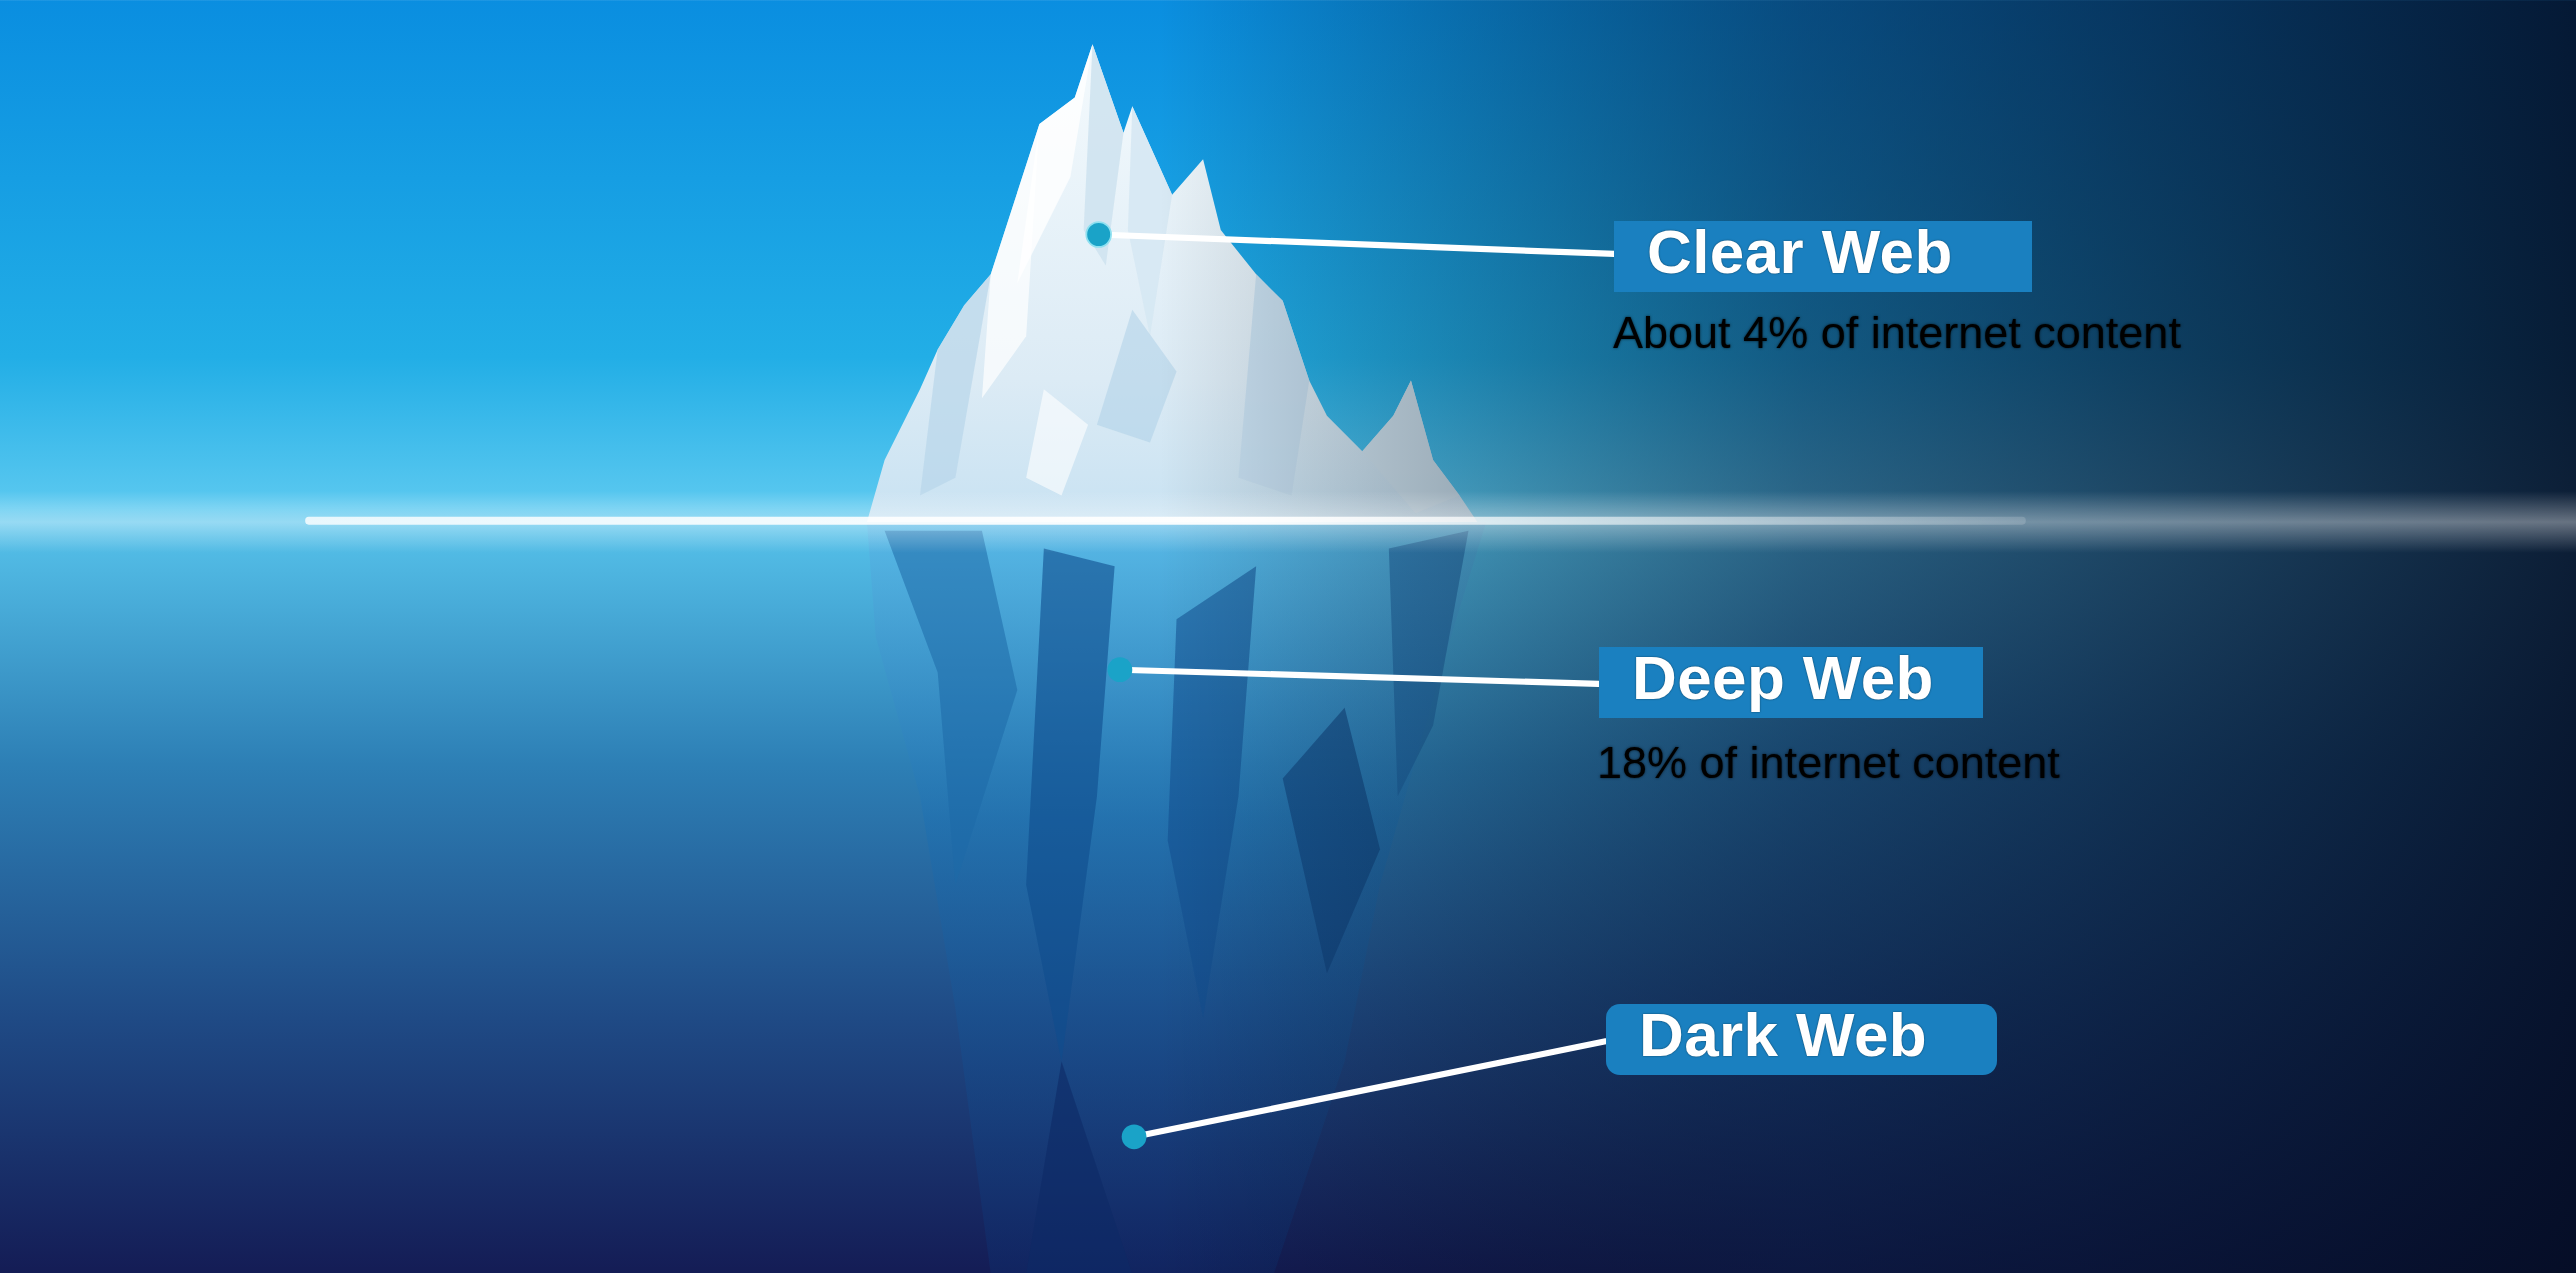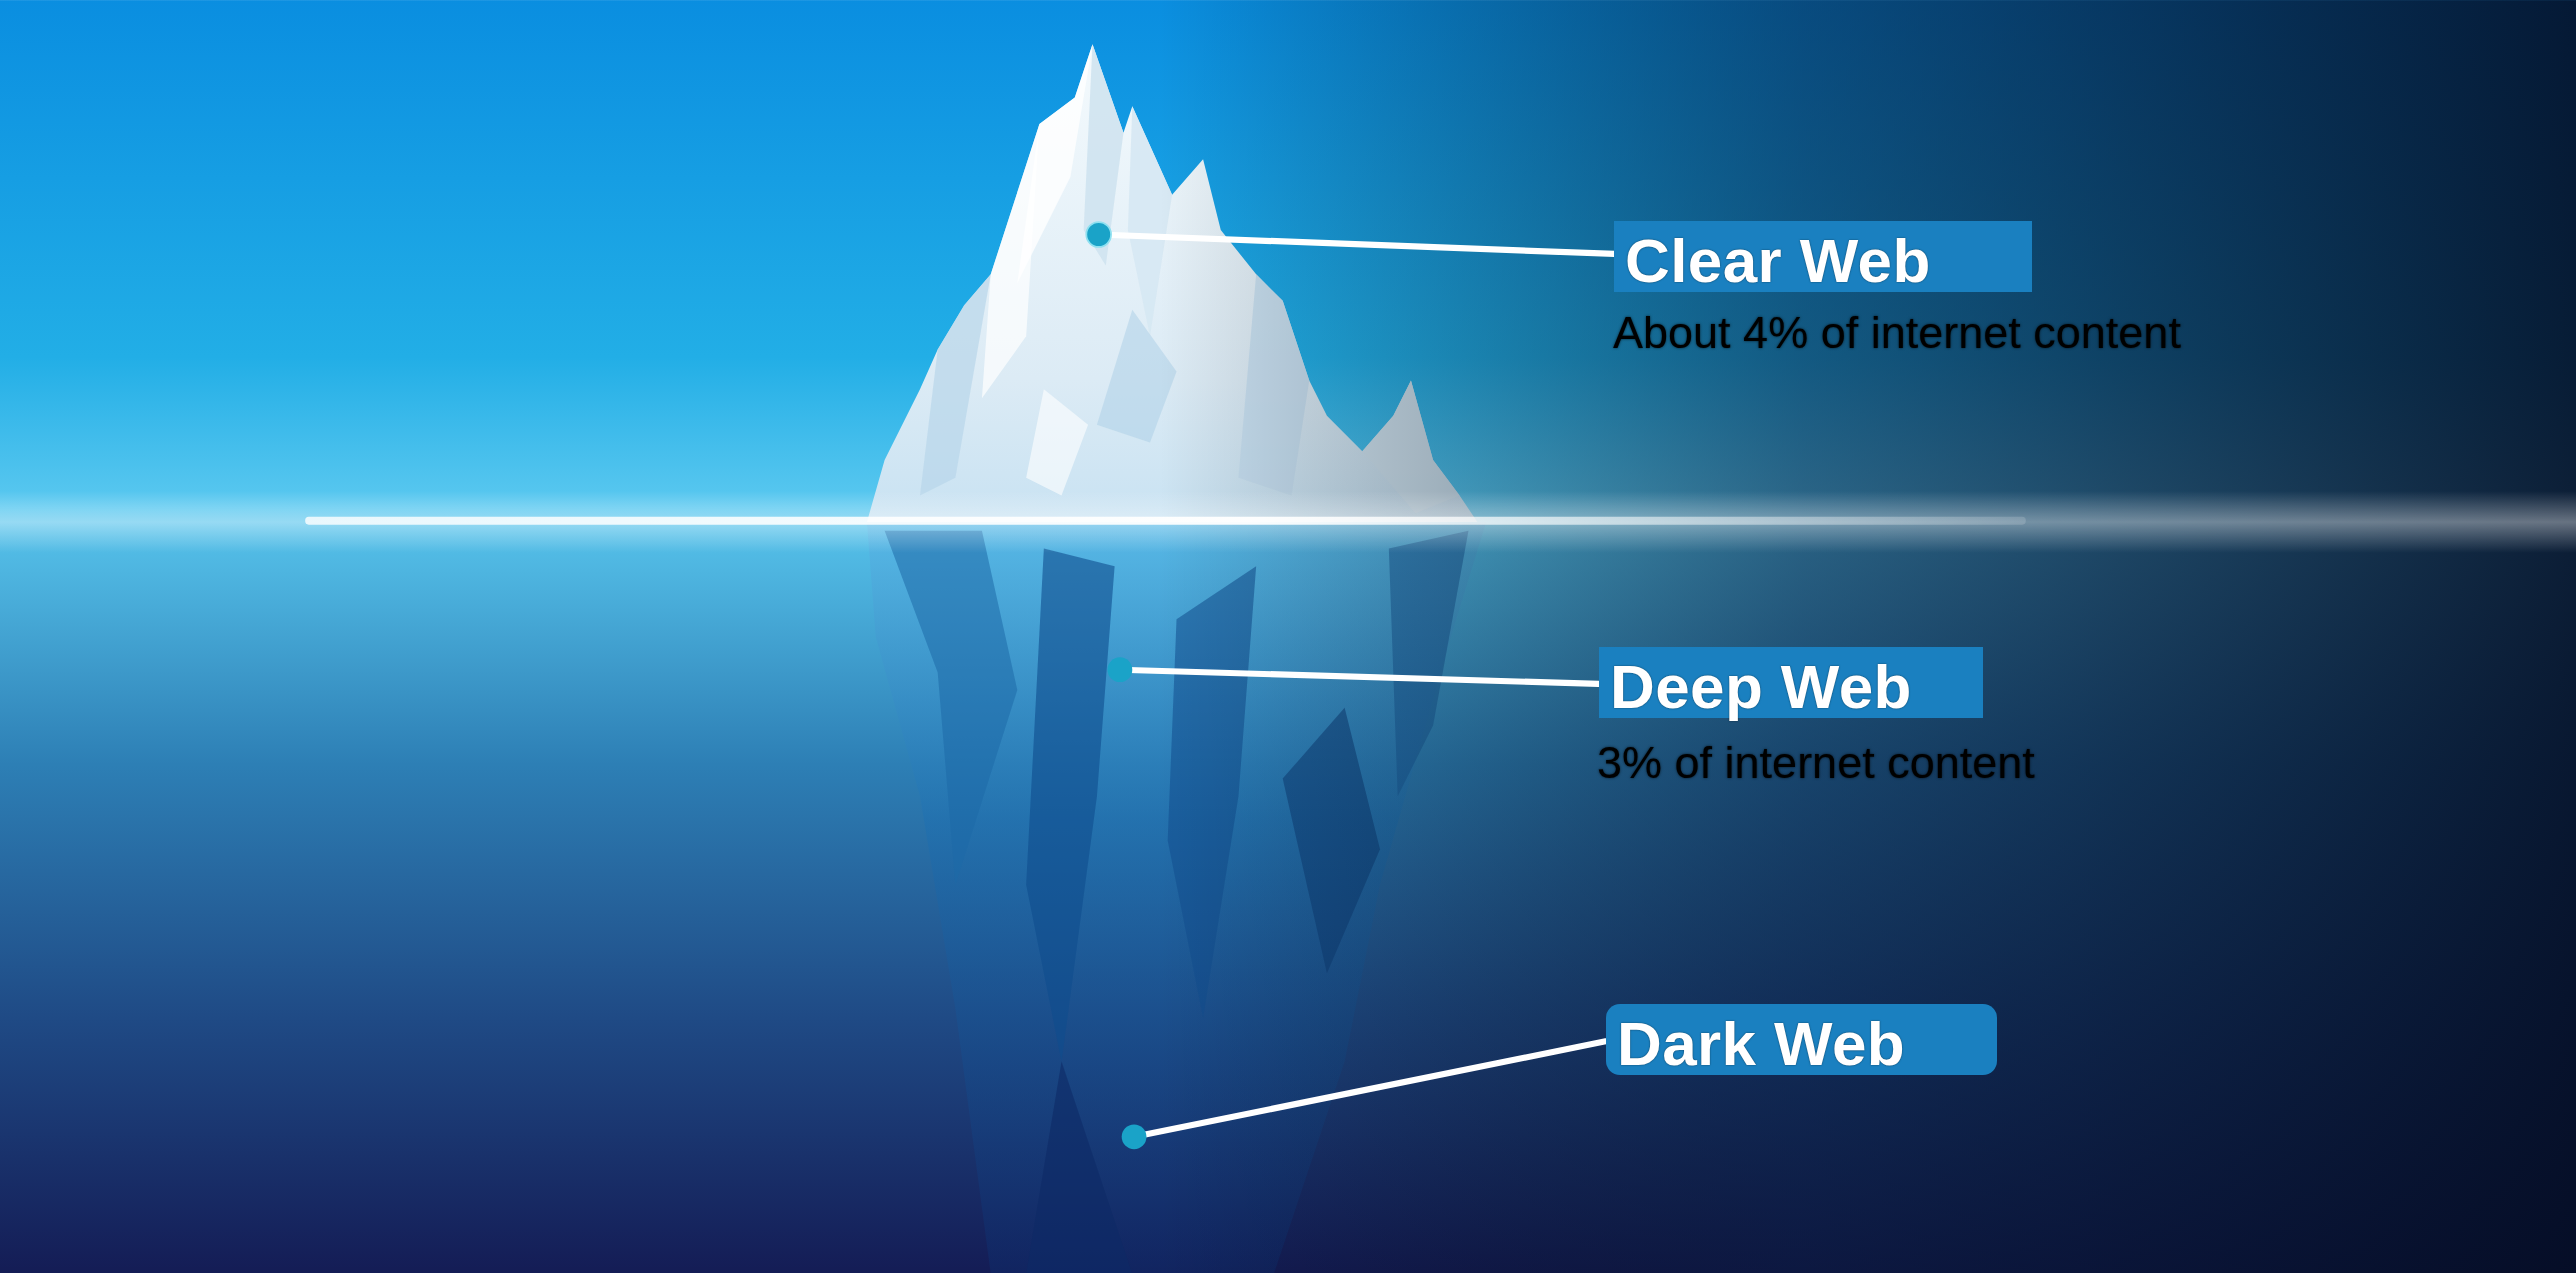--- a/index.html
+++ b/index.html
@@ -1,22 +1,22 @@
 <!DOCTYPE html>
 <html style="font-size:14px"><head>
 <meta charset="utf-8">
 <style>
   html, body { margin:0; padding:0; }
   body { width:2576px; height:1274px; overflow:hidden; position:relative;
          font-family: "Liberation Sans", sans-serif; }
   #stage { position:absolute; left:0; top:0; width:2576px; height:1274px; overflow:hidden; }
   #bg-svg { position:absolute; left:0; top:0; }
   .label-box { position:absolute; background:#1a80c0; color:#fff; font-weight:bold;
-               font-size:62px; line-height:1; padding:0 0 0 11px; box-sizing:border-box;
-               display:flex; align-items:flex-end; letter-spacing:0.4px;
+               font-size:62px; line-height:1; padding:0 0 0 33px; box-sizing:border-box;
+               display:flex; align-items:flex-start; letter-spacing:0.4px;
                text-shadow: 0 0 1.8px rgba(0,0,0,0.6); }
   .label-sub { position:absolute; color:#000000; font-size:45px; line-height:1;
                white-space:nowrap; text-shadow: 0 0 2.7px rgba(0,0,0,0.7); }
 </style>
 </head>
 <body>
 
 <div id="stage">
   <svg id="bg-svg" width="2576" height="1274" viewBox="0 0 2912 1440" xmlns="http://www.w3.org/2000/svg">
     <defs>
@@ -97,19 +97,19 @@
   </svg>
 
   <div class="label-box" style="left:1614px; top:221px; width:418px; height:71px;">
     <span>Clear Web</span>
   </div>
   <div class="label-sub" style="left:1613px; top:310px;">About 4% of internet content</div>
 
   <div class="label-box" style="left:1599px; top:647px; width:384px; height:71px;">
     <span>Deep Web</span>
   </div>
-  <div class="label-sub" style="left:1597px; top:740px;">3% of internet content</div>
+  <div class="label-sub" style="left:1597px; top:740px;">18% of internet content</div>
 
   <div class="label-box" style="left:1606px; top:1004px; width:391px; height:71px;border-radius:14px;">
     <span>Dark Web</span>
   </div>
 </div>
 
 
 </body></html>

